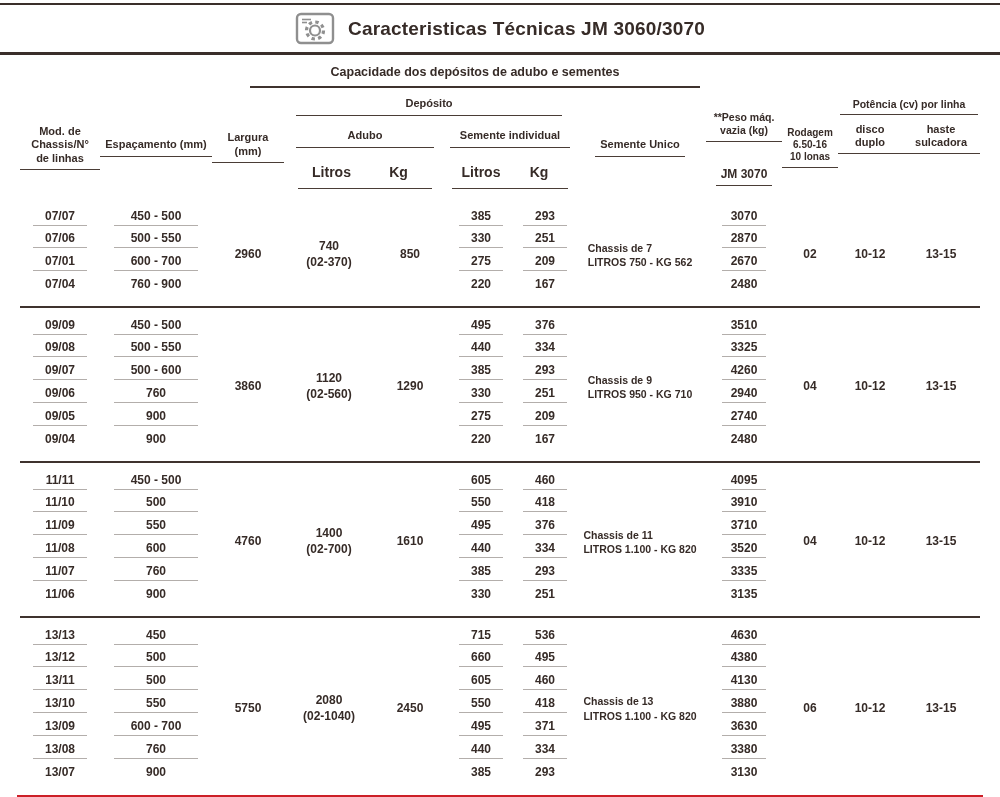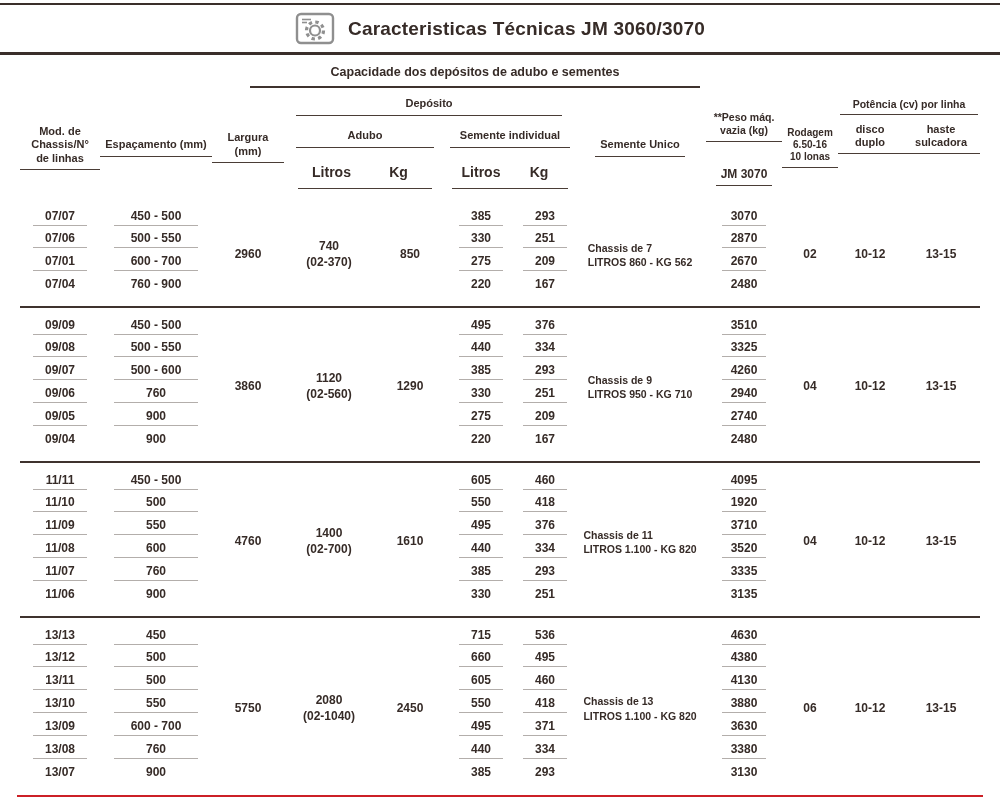--- a/index.html
+++ b/index.html
@@ -173,21 +173,21 @@
           </div>
         </td>
         <td rowspan="4">
           <div class="merged">850</div>
         </td>
         <td class="c-num"><span class="val">385</span></td>
         <td class="c-num"><span class="val">293</span></td>
         <td rowspan="4">
           <div class="su">
             <div>Chassis de 7</div>
-            <div>LITROS 860 - KG 562</div>
+            <div>LITROS 750 - KG 562</div>
           </div>
         </td>
         <td class="c-num"><span class="val">3070</span></td>
         <td rowspan="4">
           <div class="merged">02</div>
         </td>
         <td rowspan="4">
           <div class="merged">10-12</div>
         </td>
         <td rowspan="4">
@@ -320,21 +320,21 @@
         </td>
         <td rowspan="6">
           <div class="merged">13-15</div>
         </td>
       </tr>
       <tr>
         <td class="c-mod"><span class="val">11/10</span></td>
         <td class="c-esp"><span class="val">500</span></td>
         <td class="c-num"><span class="val">550</span></td>
         <td class="c-num"><span class="val">418</span></td>
-        <td class="c-num"><span class="val">1920</span></td>
+        <td class="c-num"><span class="val">3910</span></td>
       </tr>
       <tr>
         <td class="c-mod"><span class="val">11/09</span></td>
         <td class="c-esp"><span class="val">550</span></td>
         <td class="c-num"><span class="val">495</span></td>
         <td class="c-num"><span class="val">376</span></td>
         <td class="c-num"><span class="val">3710</span></td>
       </tr>
       <tr>
         <td class="c-mod"><span class="val">11/08</span></td>

